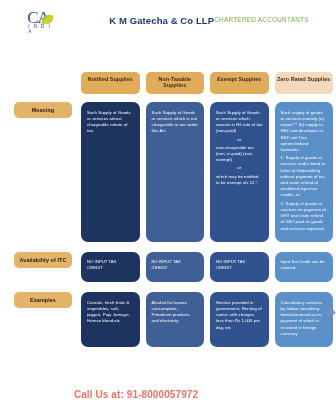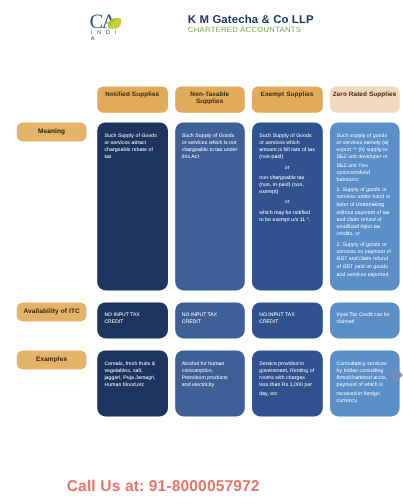--- a/index.html
+++ b/index.html
@@ -57,21 +57,21 @@
     position: absolute;
     left: 1px;
     top: 16px;
     font-size: 4.6px;
     letter-spacing: 1.4px;
     color: #4a4a4a;
     font-family: "Liberation Sans", sans-serif;
   }
   .logo-text {
     display: flex;
-    flex-direction: column;
+    flex-direction: row;
     justify-content: flex-end;
     line-height: 1.05;
     margin-left: 48px;
   }
   .firm-name {
     font-size: 9.5px;
     font-weight: bold;
     color: #1a3a6b;
     letter-spacing: 0.1px;
     white-space: nowrap;
@@ -183,26 +183,26 @@
     background: #6f8fc0;
     transform: rotate(45deg);
     opacity: 0.85;
   }
   .col-last { position: relative; }
 
   
   .footer {
     position: absolute;
     left: 0;
-    bottom: 8px;
+    bottom: 20px;
     width: 272px;
     display: flex;
     justify-content: center;
     gap: 14px;
-    font-size: 13px;
+    font-size: 10px;
     font-weight: bold;
     color: #e8756a;
     letter-spacing: 0.1px;
   }
 </style>
 </head>
 <body>
 
 <div class="header">
   <div class="logo-wrap">

